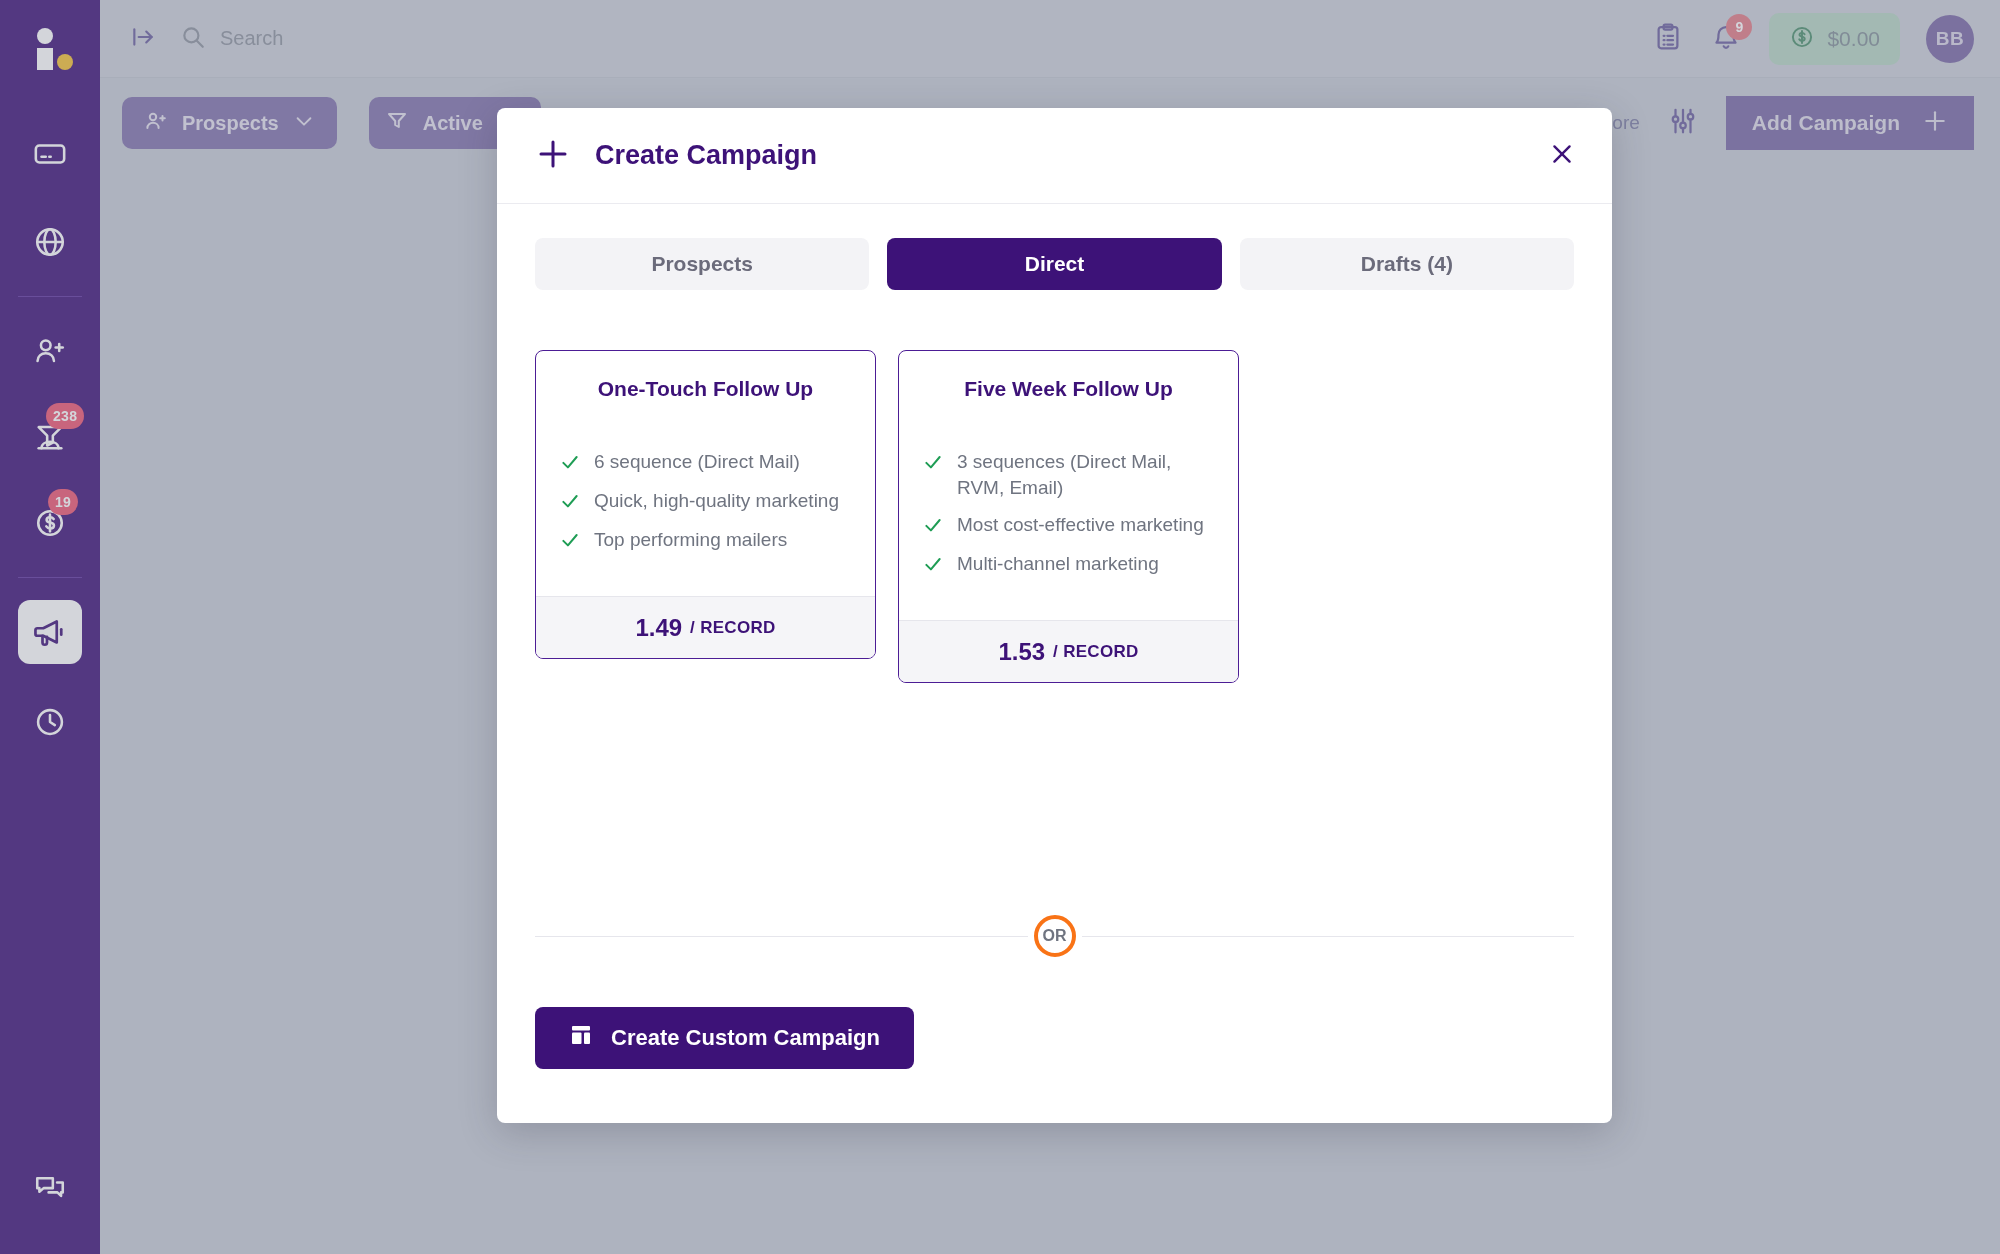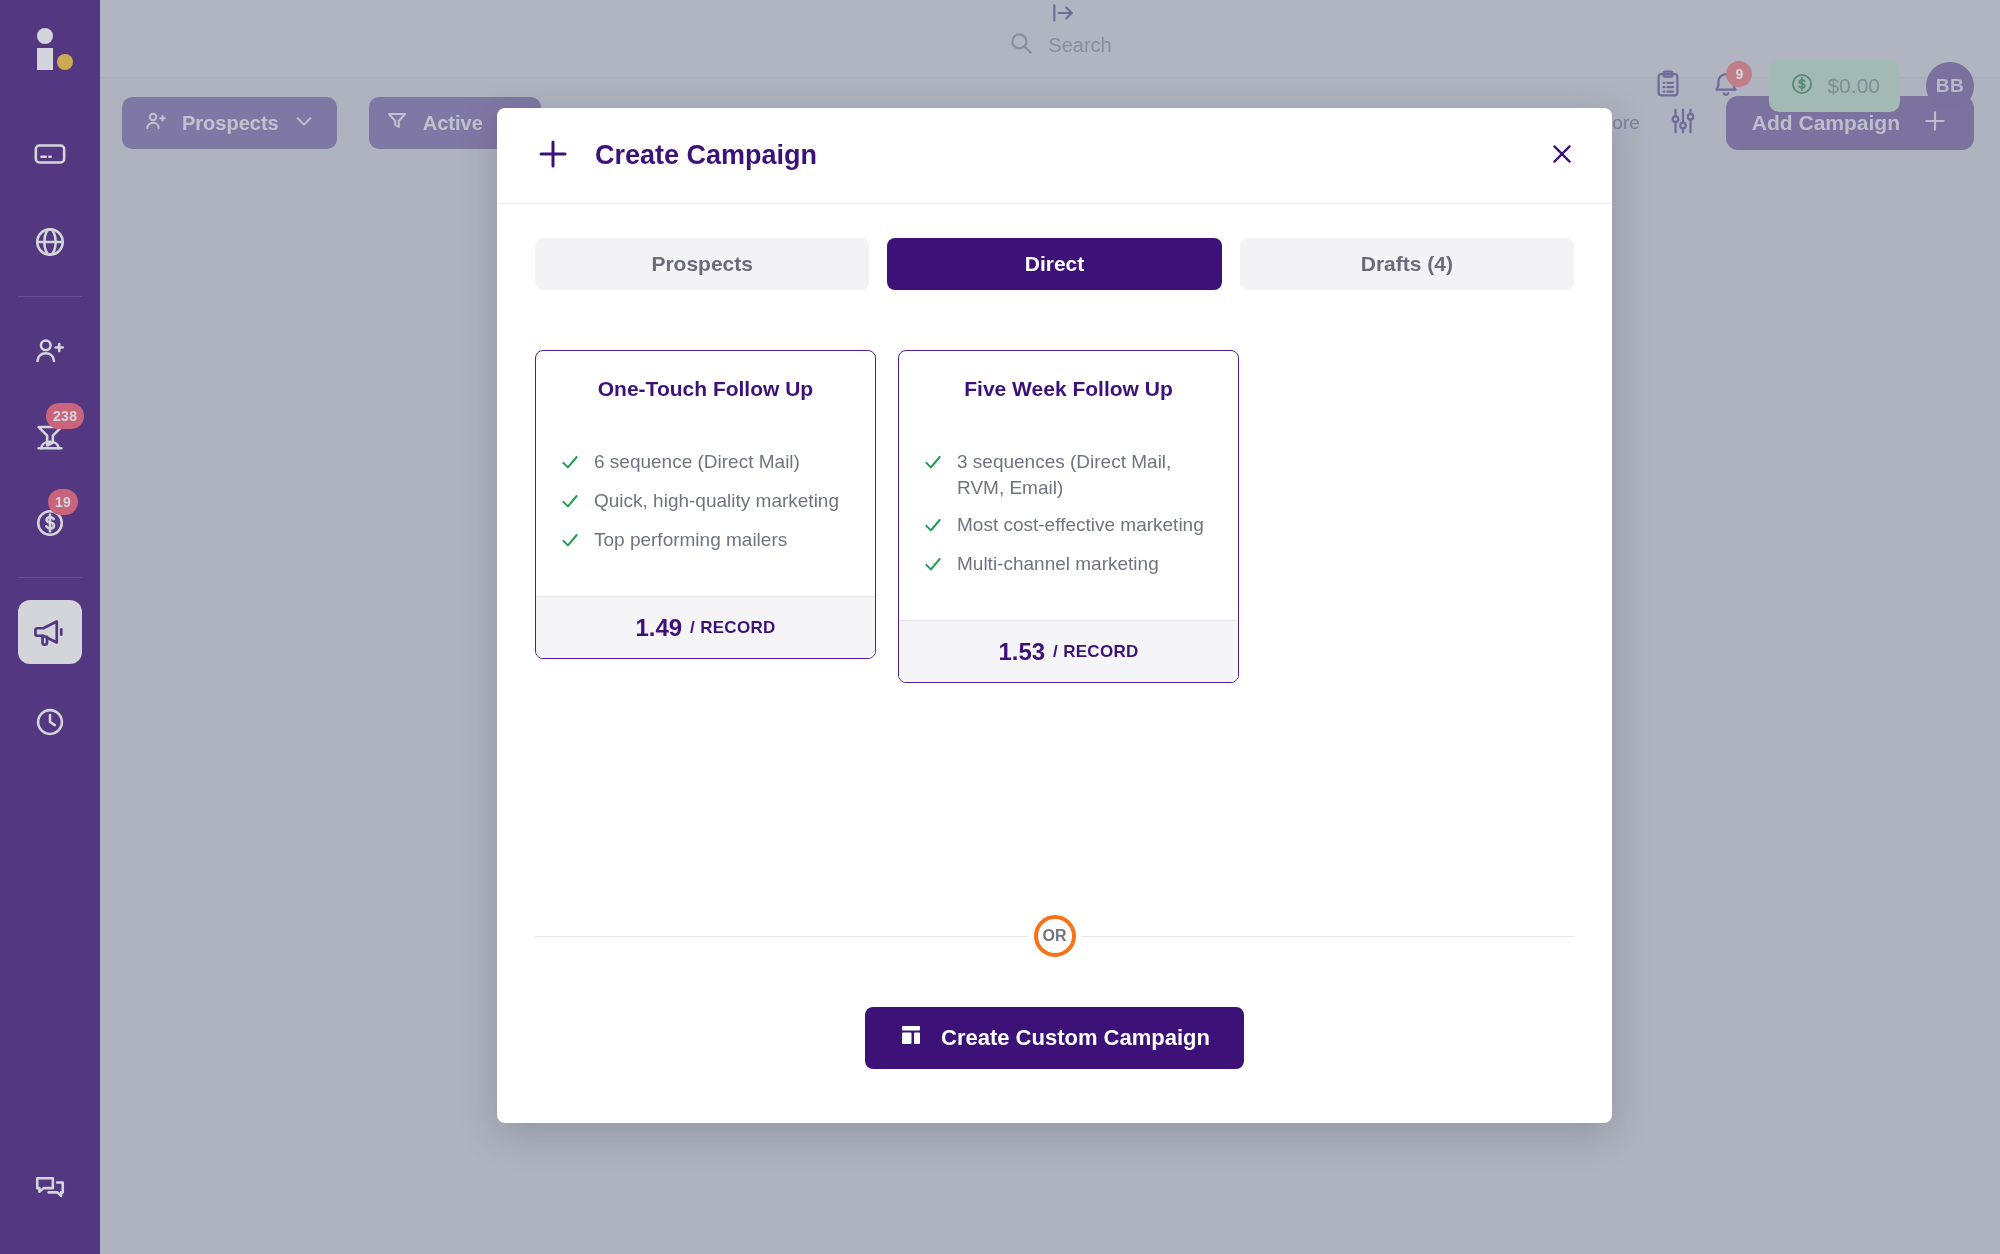--- a/index.html
+++ b/index.html
@@ -51,21 +51,20 @@
   .nav-bottom { margin-top: auto; margin-bottom: 36px; }
 
   
   .topbar {
     position: absolute; left: 100px; top: 0;
     width: 1900px; height: 78px;
     background: #cbcfd9;
     border-bottom: 1px solid #bfc4cf;
     display: flex; align-items: center;
     z-index: 2;
-    flex-direction: column;
   }
   .collapse-btn { margin-left: 26px; width: 34px; height: 34px; display:flex; align-items:center; justify-content:center; cursor:pointer; }
   .search-box { display: flex; align-items: center; margin-left: 20px; gap: 14px; cursor: text; }
   .search-placeholder { color: #8e93a0; font-size: 20px; }
   .topbar-right { margin-left: auto; display: flex; align-items: center; gap: 26px; margin-right: 26px; }
   .bell-wrap { position: relative; width: 34px; height: 34px; display:flex;align-items:center;justify-content:center; cursor:pointer;}
   .bell-badge {
     position: absolute; top: -8px; right: -9px;
     width: 26px; height: 26px; border-radius: 50%;
     background: #e27b86; color: #fff; font-size: 14px; font-weight: bold;
@@ -101,21 +100,21 @@
     cursor: pointer;
   }
   .chip:first-of-type { margin-left: 22px; }
   .chip + .chip { margin-left: 32px; padding-left: 16px; }
   .toolbar-right { margin-left: auto; display: flex; align-items: center; gap: 28px; margin-right: 26px; }
   .learn-more { display: flex; align-items: center; gap: 12px; color: #7e7fa7; font-size: 19px; cursor: pointer; }
   .filter-ic { cursor: pointer; }
   .add-campaign {
     display: flex; align-items: center; gap: 22px;
     background: #7a6aa8; color: #dedbe9;
-    border-radius: 12px; padding: 0 26px; height: 54px;
+    border-radius: 0; padding: 0 26px; height: 54px;
     font-size: 21px; font-weight: bold; cursor: pointer;
   }
 
   
   .overlay {
     position: absolute; left: 0; top: 0; width: 2000px; height: 1254px;
     background: rgba(126,132,148,0.34);
     z-index: 10;
   }
   .modal {
@@ -180,21 +179,21 @@
     padding-bottom: 6px;
   }
   .or-line { flex: 1; height: 1px; background: #e6e6ec; }
   .or-circle {
     width: 42px; height: 42px; border-radius: 50%;
     border: 4px solid #f97316; background: #fff;
     display: flex; align-items: center; justify-content: center;
     color: #6f7480; font-size: 16px; font-weight: bold;
     margin: 0 6px;
   }
-  .custom-row { display: flex; justify-content: center; padding: 44px 0 54px 0; }
+  .custom-row { display: flex; justify-content: flex-start; padding: 44px 0 54px 0; }
   .custom-btn {
     display: flex; align-items: center; gap: 18px;
     background: #3d1278; color: #ffffff;
     border: none; border-radius: 8px;
     height: 62px; padding: 0 34px;
     font-size: 22px; font-weight: bold;
     font-family: "Liberation Sans", sans-serif;
     cursor: pointer;
   }
 </style>

